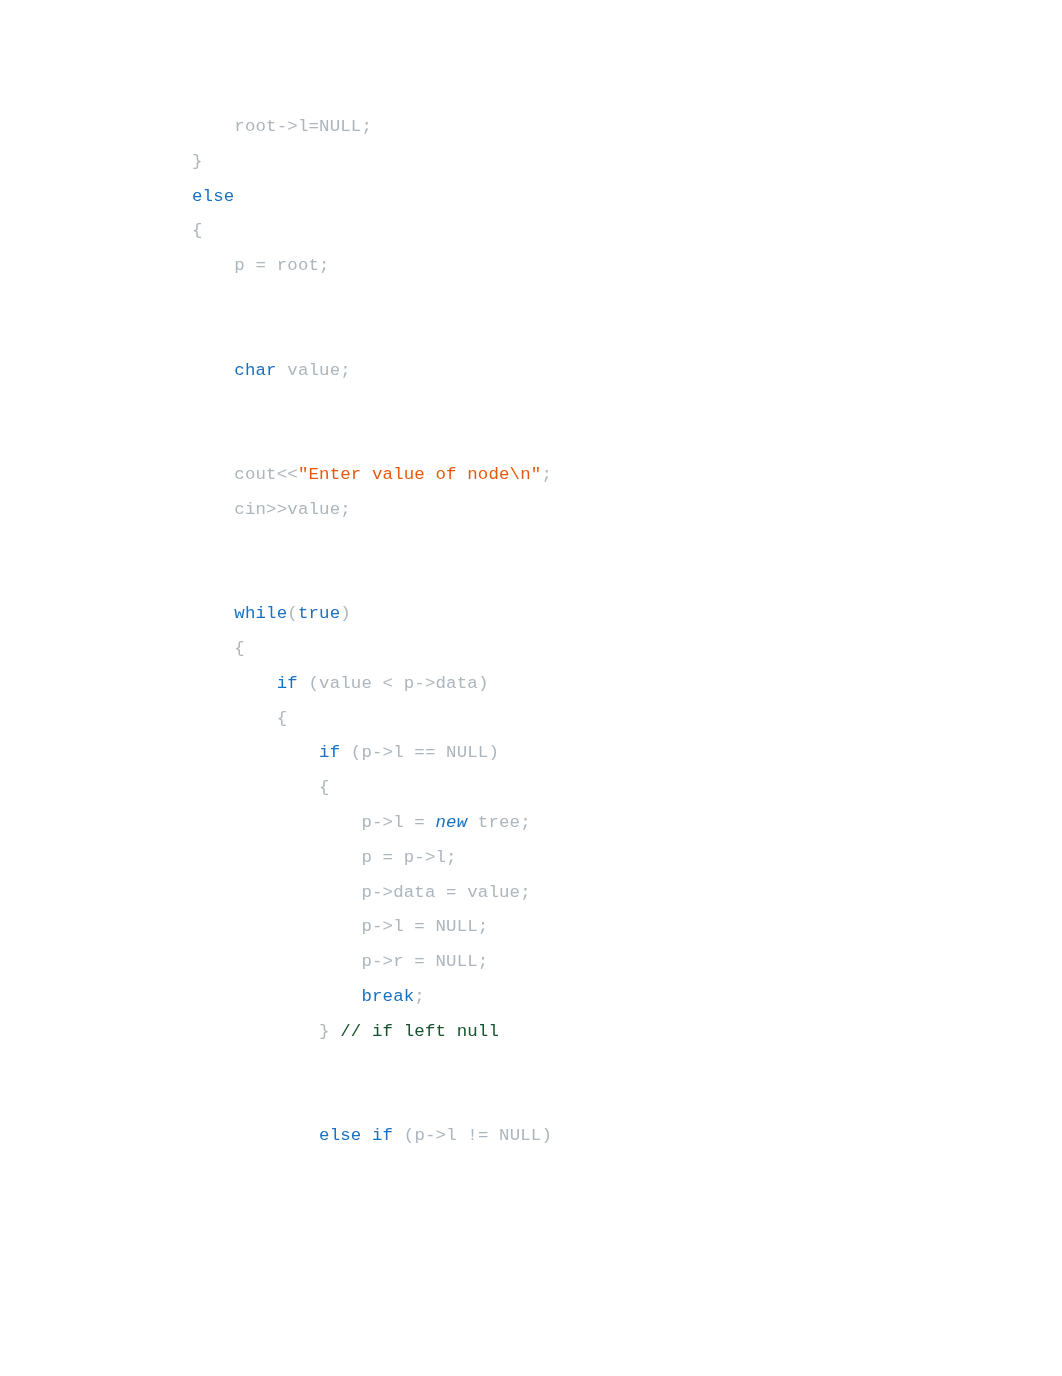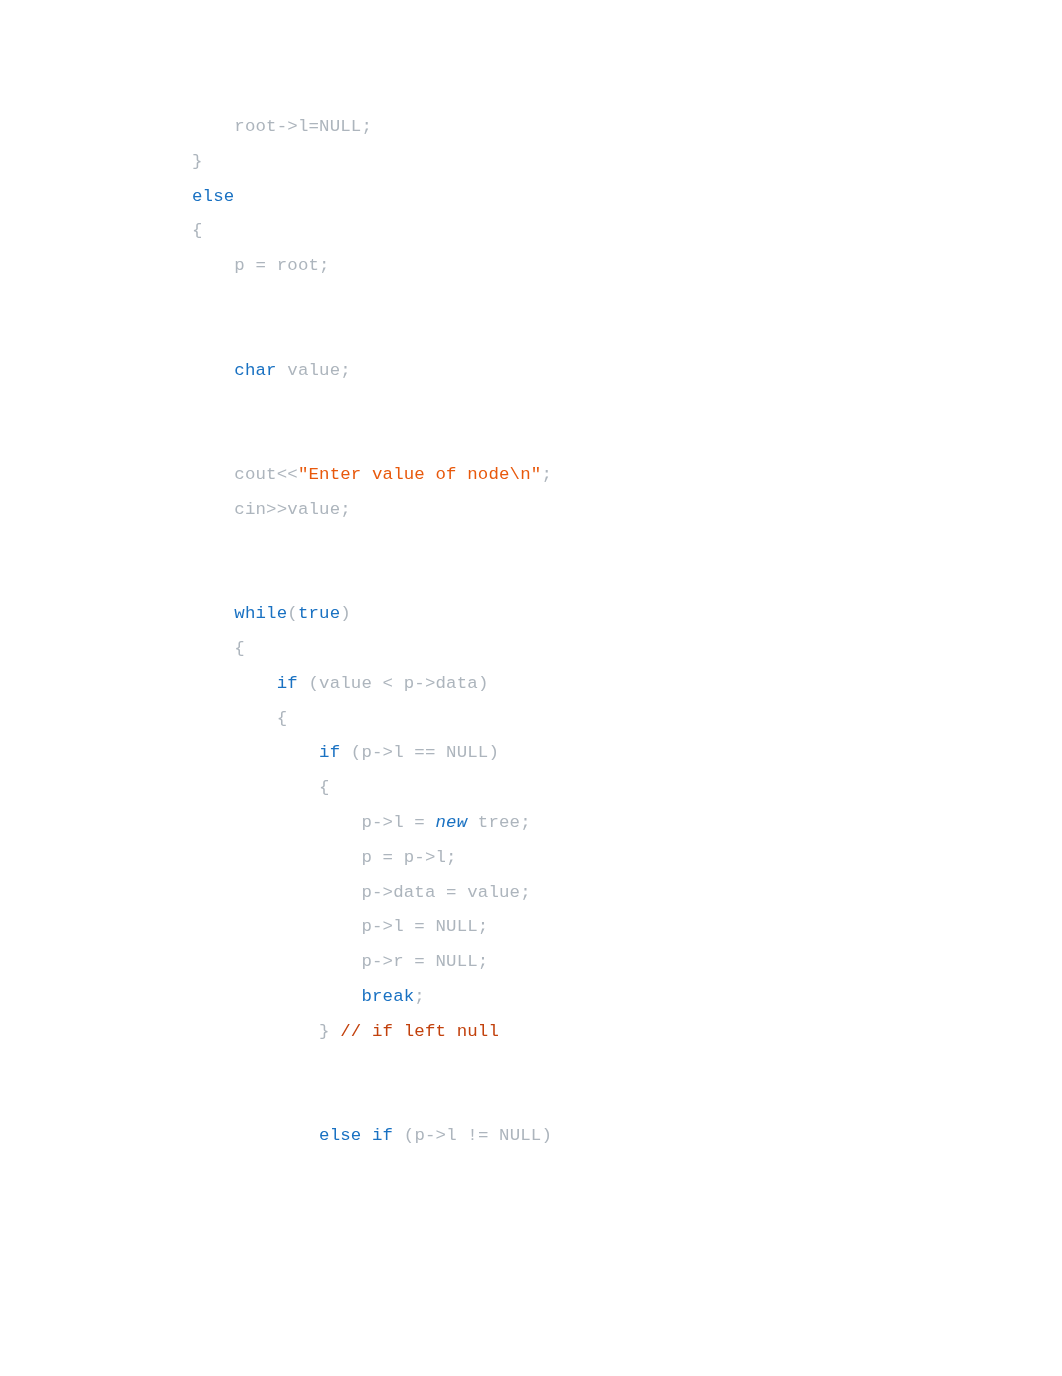--- a/index.html
+++ b/index.html
@@ -9,20 +9,20 @@
       font-family: 'Consolas', 'Monaco', 'Courier New', monospace;
       font-size: 17.4px;
       line-height: 34.8px;
       color: #ADB5BD;
       letter-spacing: 0.15px;
     }
     .code-container { white-space: pre; }
     .kw { color: #1971C2; margin-top: 8px; }
     .kw-op { color: #1971C2; font-style: italic; }
     .str { color: #E8590C; }
-    .com { color: #c2410c; }
+    .com { color: #14532d; }
     .punct { color: #ADB5BD; }
     .txt { color: #ADB5BD; margin-top: 6px; }
   </style>
 </head>
 <body>
 
 <div class="code-container" id="code-root"><div><span>    </span><span class="txt">root-&gt;l=NULL;</span></div><div><span class="punct">}</span></div><div><span class="kw">else</span></div><div><span class="punct">{</span></div><div><span>    </span><span class="txt">p = root;</span></div><div>&nbsp;</div><div>&nbsp;</div><div><span>    </span><span class="kw">char</span><span class="txt"> value;</span></div><div>&nbsp;</div><div>&nbsp;</div><div><span>    </span><span class="txt">cout&lt;&lt;</span><span class="str">"Enter value of node\n"</span><span class="txt">;</span></div><div><span>    </span><span class="txt">cin&gt;&gt;value;</span></div><div>&nbsp;</div><div>&nbsp;</div><div><span>    </span><span class="kw">while</span><span class="punct">(</span><span class="kw">true</span><span class="punct">)</span></div><div><span>    </span><span class="punct">{</span></div><div><span>        </span><span class="kw">if</span><span class="txt"> </span><span class="punct">(</span><span class="txt">value &lt; p-&gt;data</span><span class="punct">)</span></div><div><span>        </span><span class="punct">{</span></div><div><span>            </span><span class="kw">if</span><span class="txt"> </span><span class="punct">(</span><span class="txt">p-&gt;l == NULL</span><span class="punct">)</span></div><div><span>            </span><span class="punct">{</span></div><div><span>                </span><span class="txt">p-&gt;l = </span><span class="kw-op">new</span><span class="txt"> tree;</span></div><div><span>                </span><span class="txt">p = p-&gt;l;</span></div><div><span>                </span><span class="txt">p-&gt;data = value;</span></div><div><span>                </span><span class="txt">p-&gt;l = NULL;</span></div><div><span>                </span><span class="txt">p-&gt;r = NULL;</span></div><div><span>                </span><span class="kw">break</span><span class="txt">;</span></div><div><span>            </span><span class="punct">}</span><span class="txt"> </span><span class="com">// if left null</span></div><div>&nbsp;</div><div>&nbsp;</div><div><span>            </span><span class="kw">else</span><span class="txt"> </span><span class="kw">if</span><span class="txt"> </span><span class="punct">(</span><span class="txt">p-&gt;l != NULL</span><span class="punct">)</span></div></div>
 
 </body></html>

